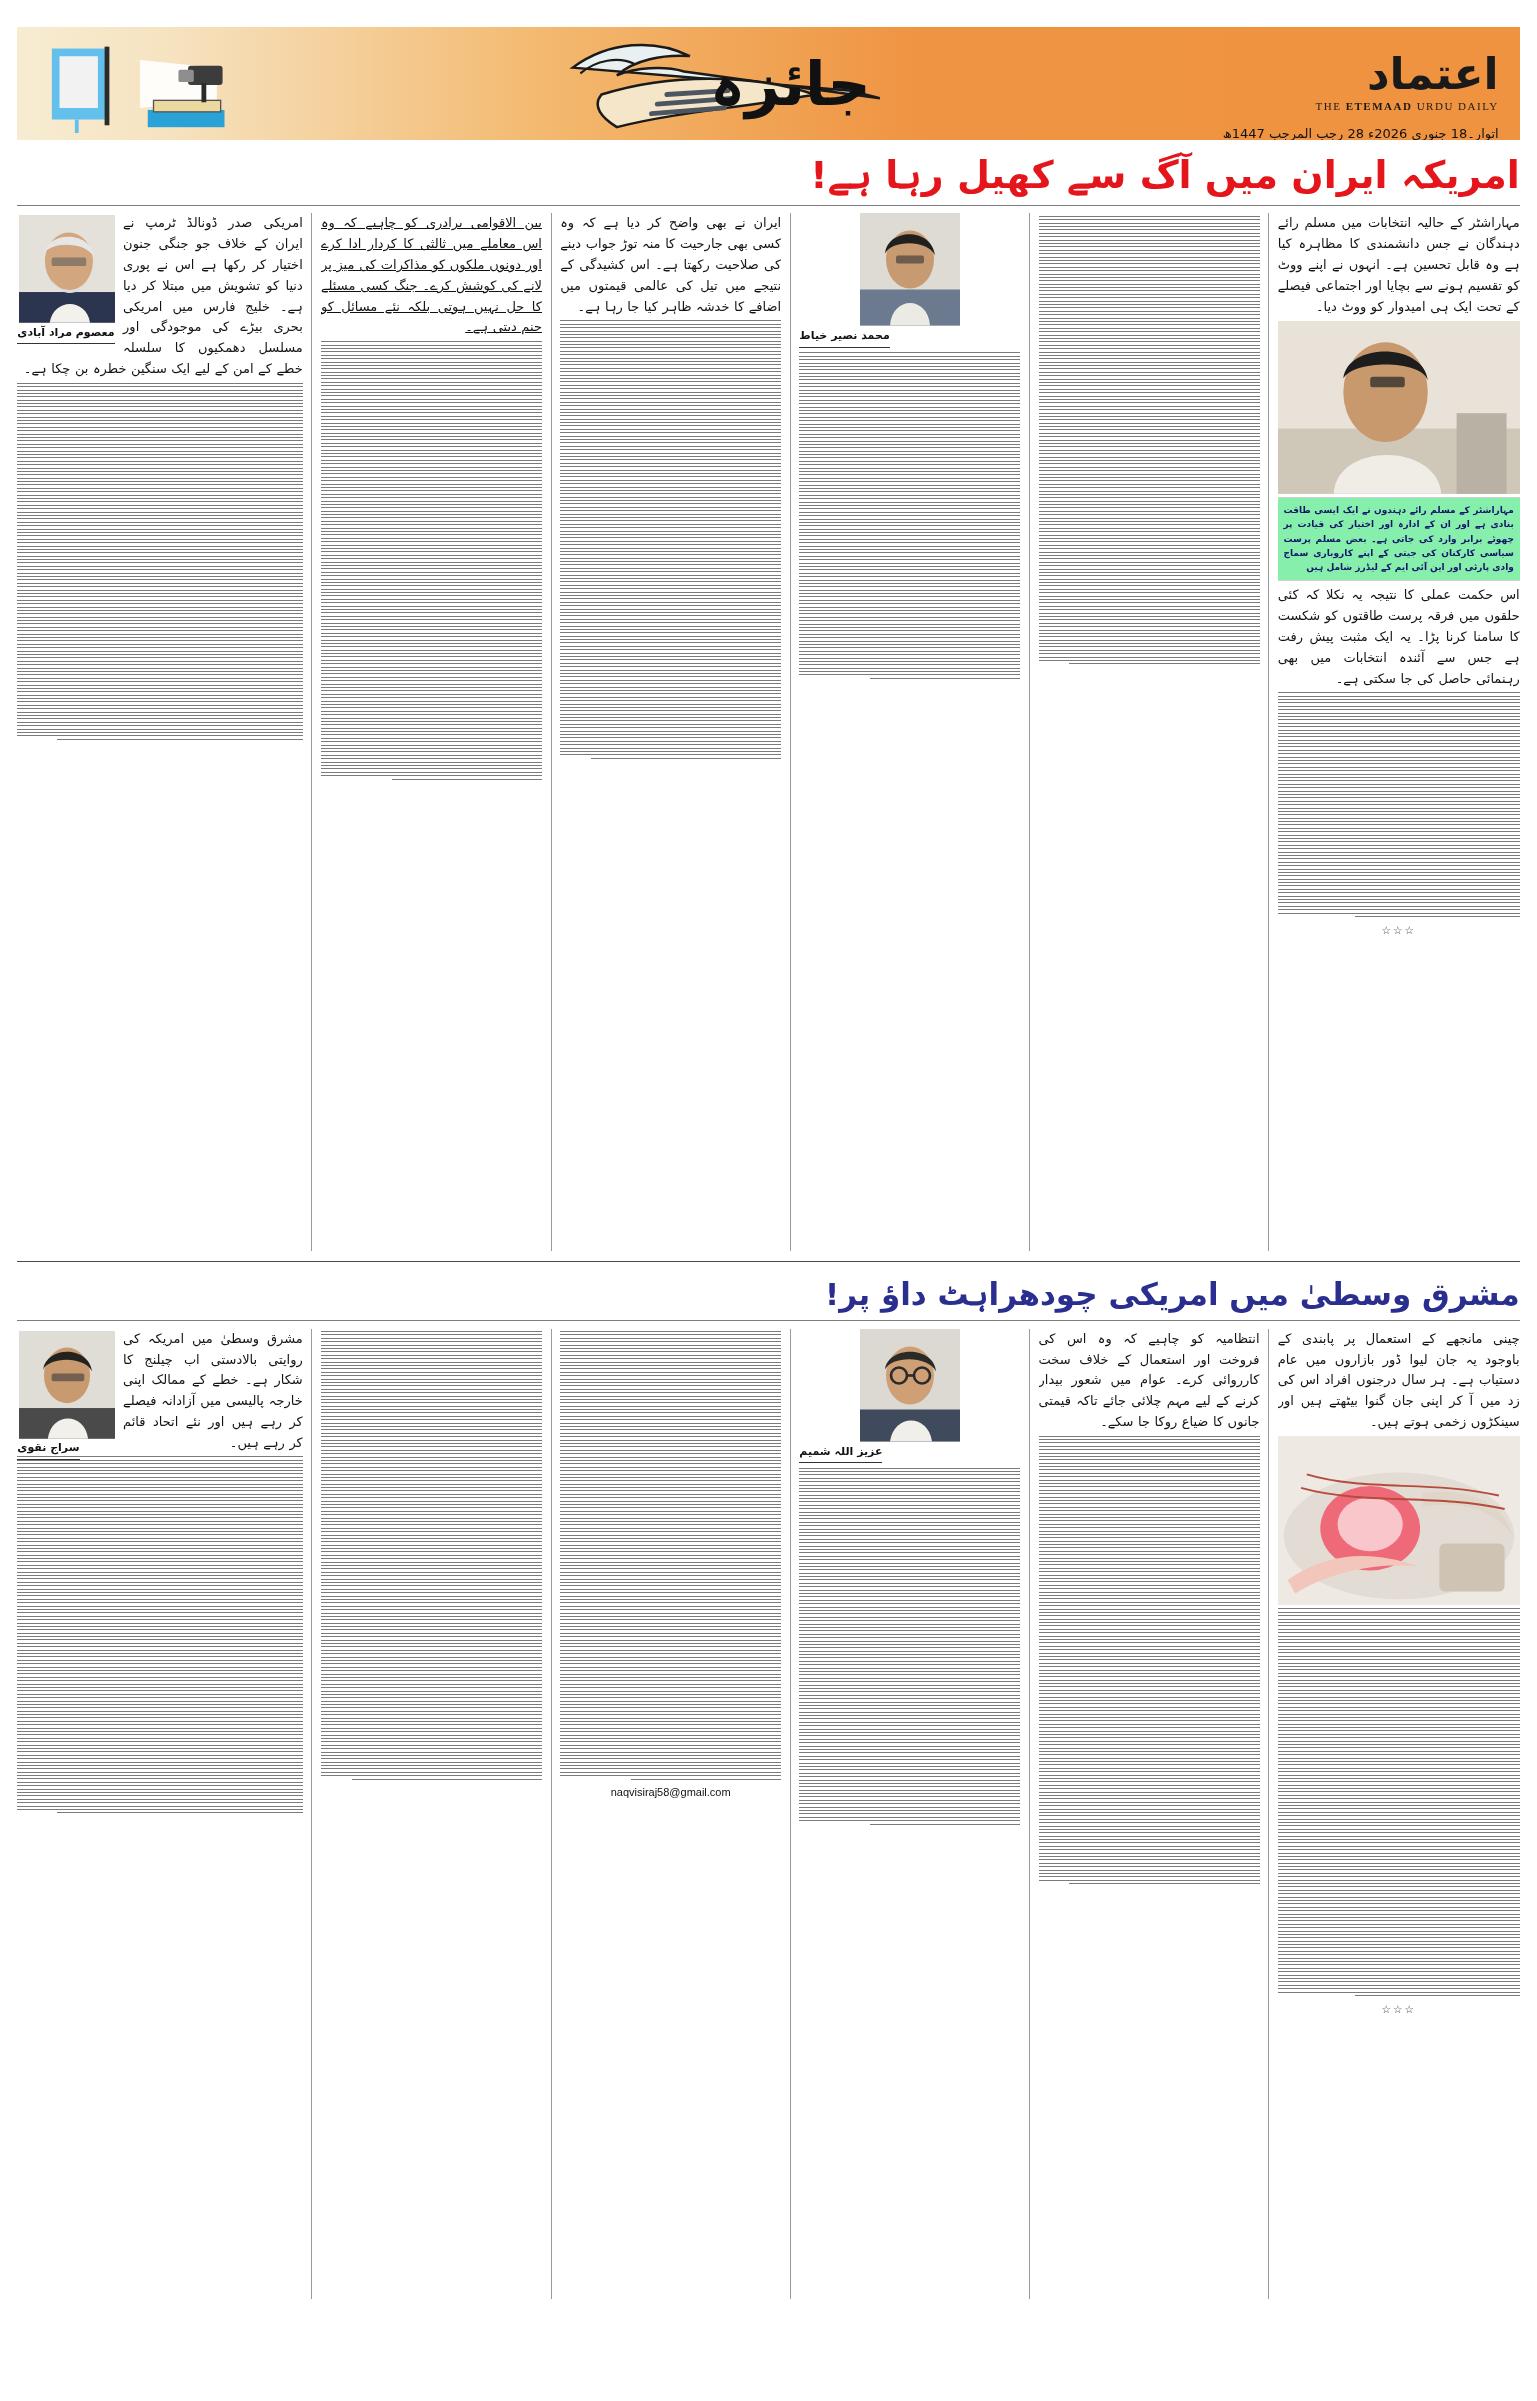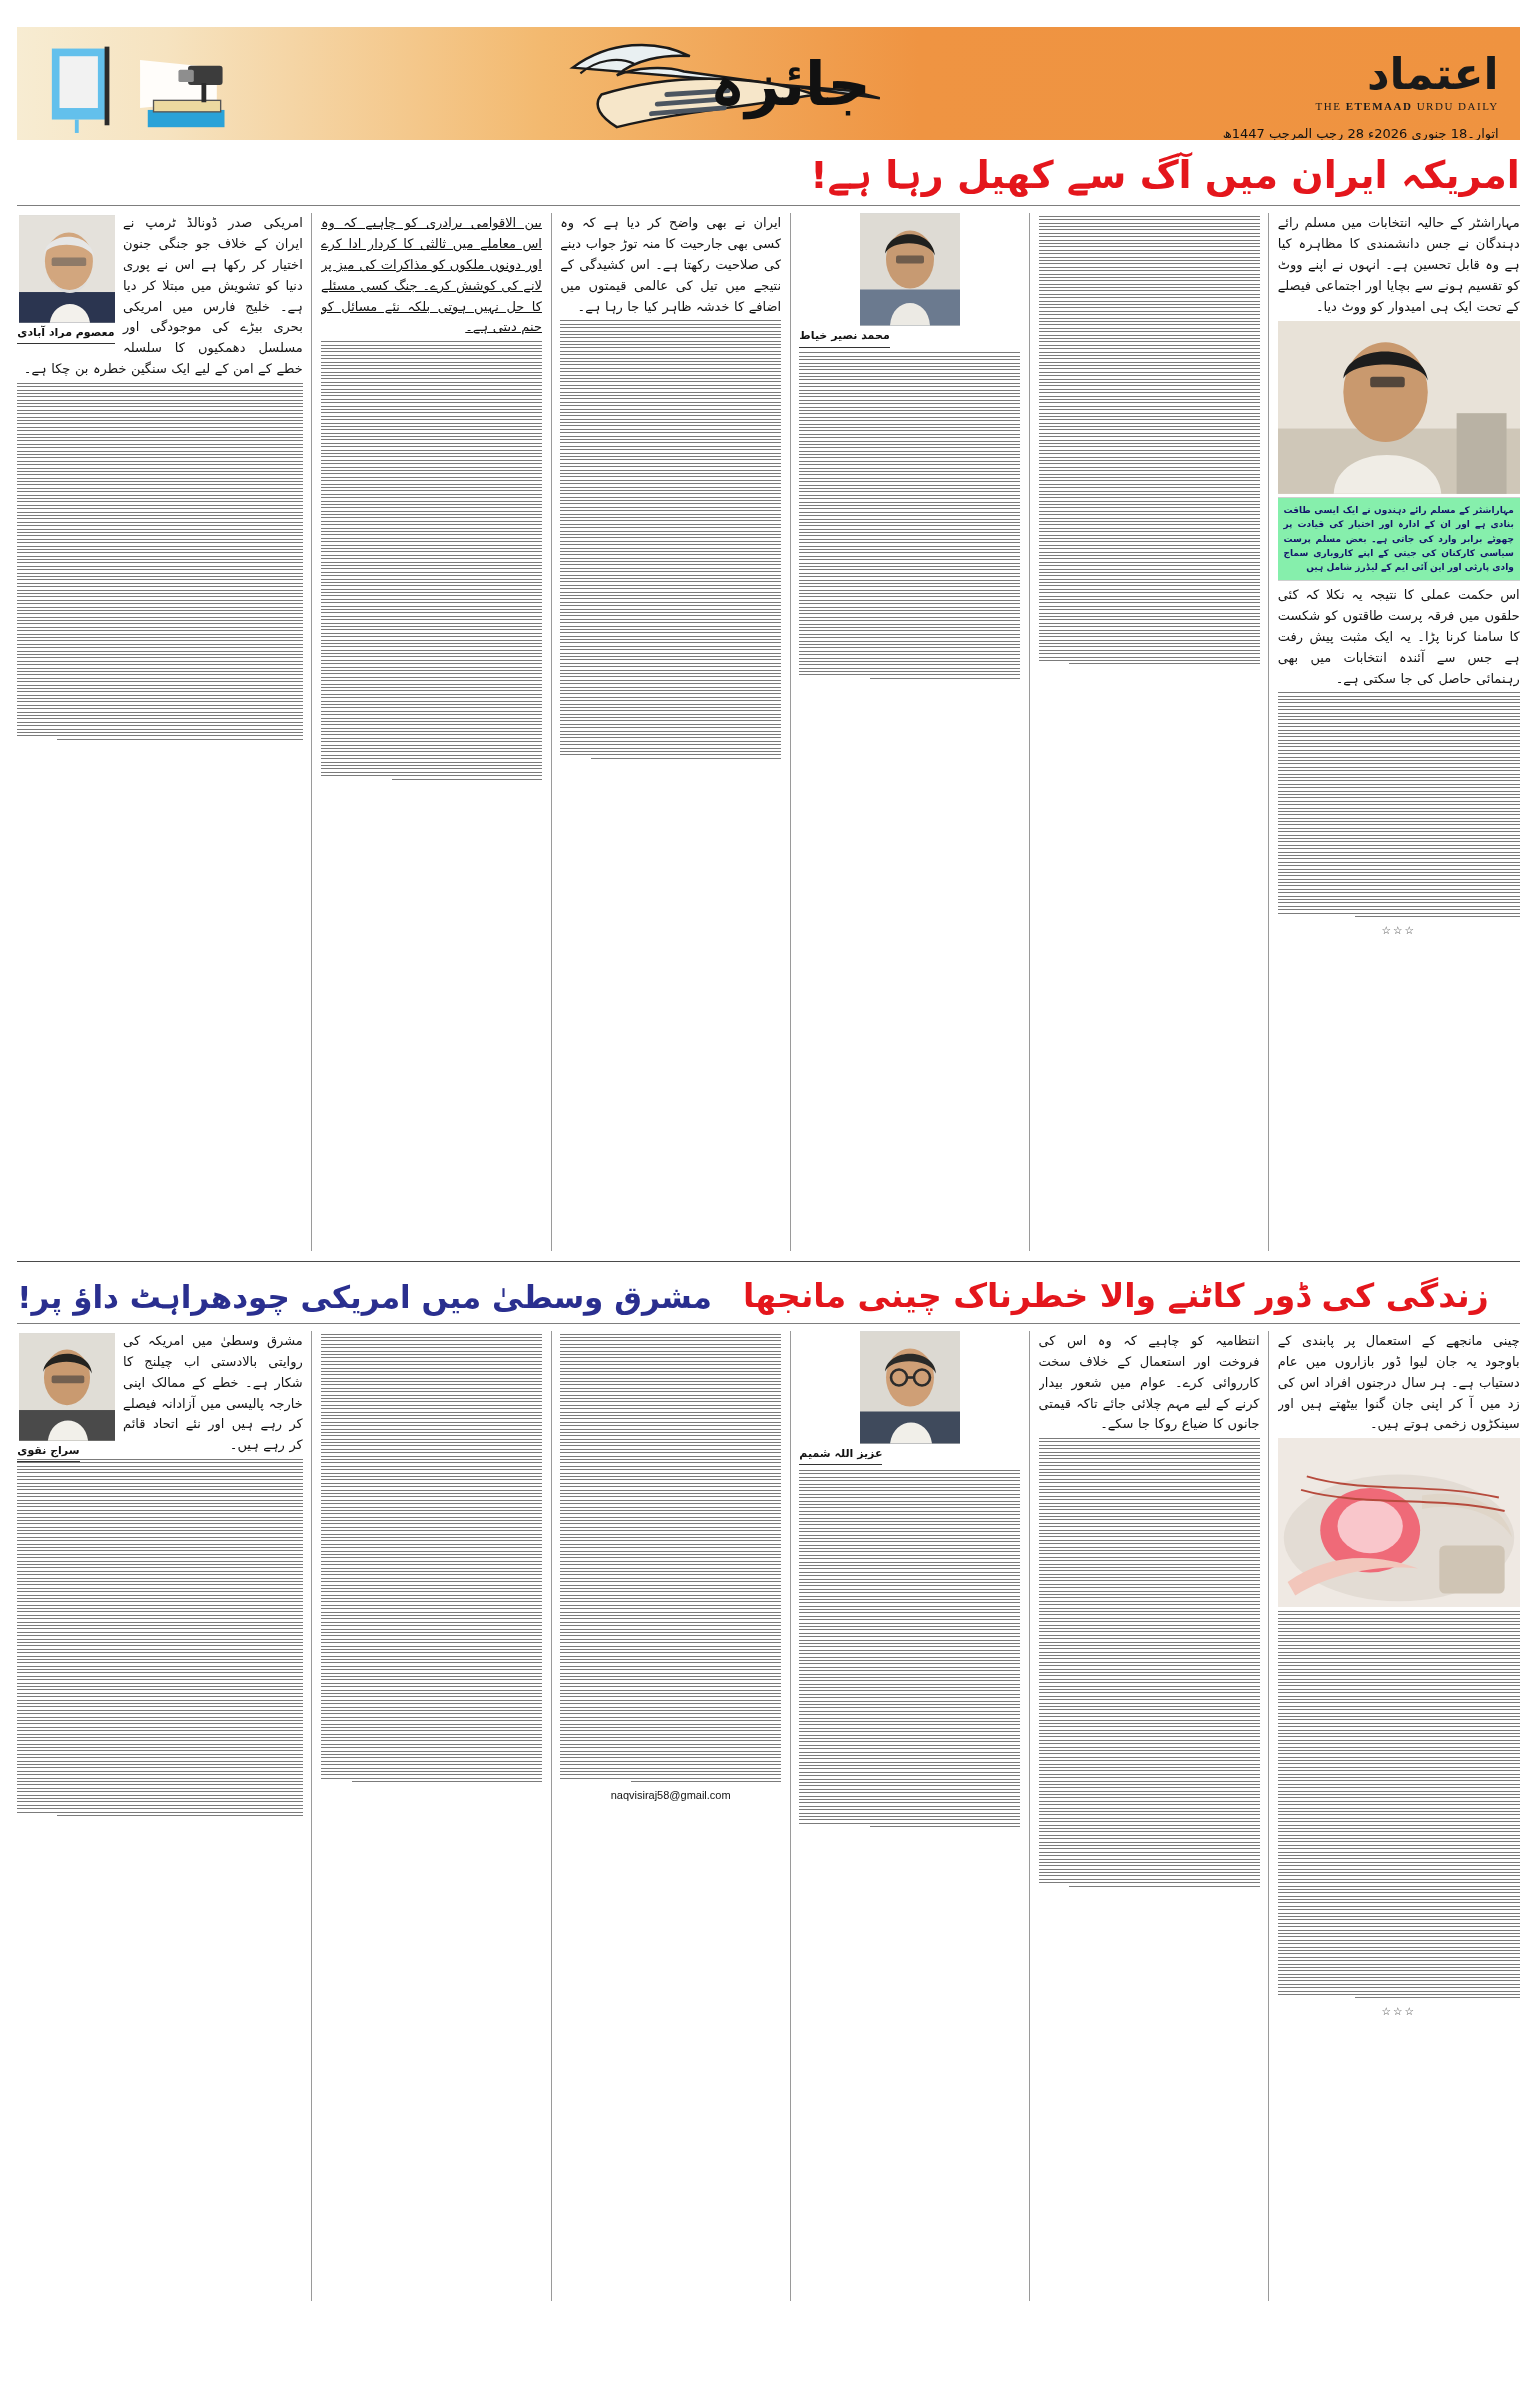--- a/index.html
+++ b/index.html
@@ -1043,23 +1043,20 @@
           <div class="faux-line"></div>
           <div class="faux-line"></div>
         <div class="faux-line med"></div>
       </div>
     </div>
   </div>
 
   <hr class="section-div">
 
   <div class="hl-row" style="margin-top:13.4px;">
-    <div class="hl-left">
-      <div class="hl-red" style="font-size:33px;">زندگی کی ڈور کاٹنے والا خطرناک چینی مانجھا</div>
-    </div>
     <div class="hl-right">
       <div class="hl-blue" style="font-size:31px;">مشرق وسطیٰ میں امریکی چودھراہٹ داؤ پر!</div>
     </div>
   </div>
 
   <hr class="hr-thin">
 
   <div class="cols" style="height:970px;">
 
     <div class="col" style="flex:0 0 242px;">

